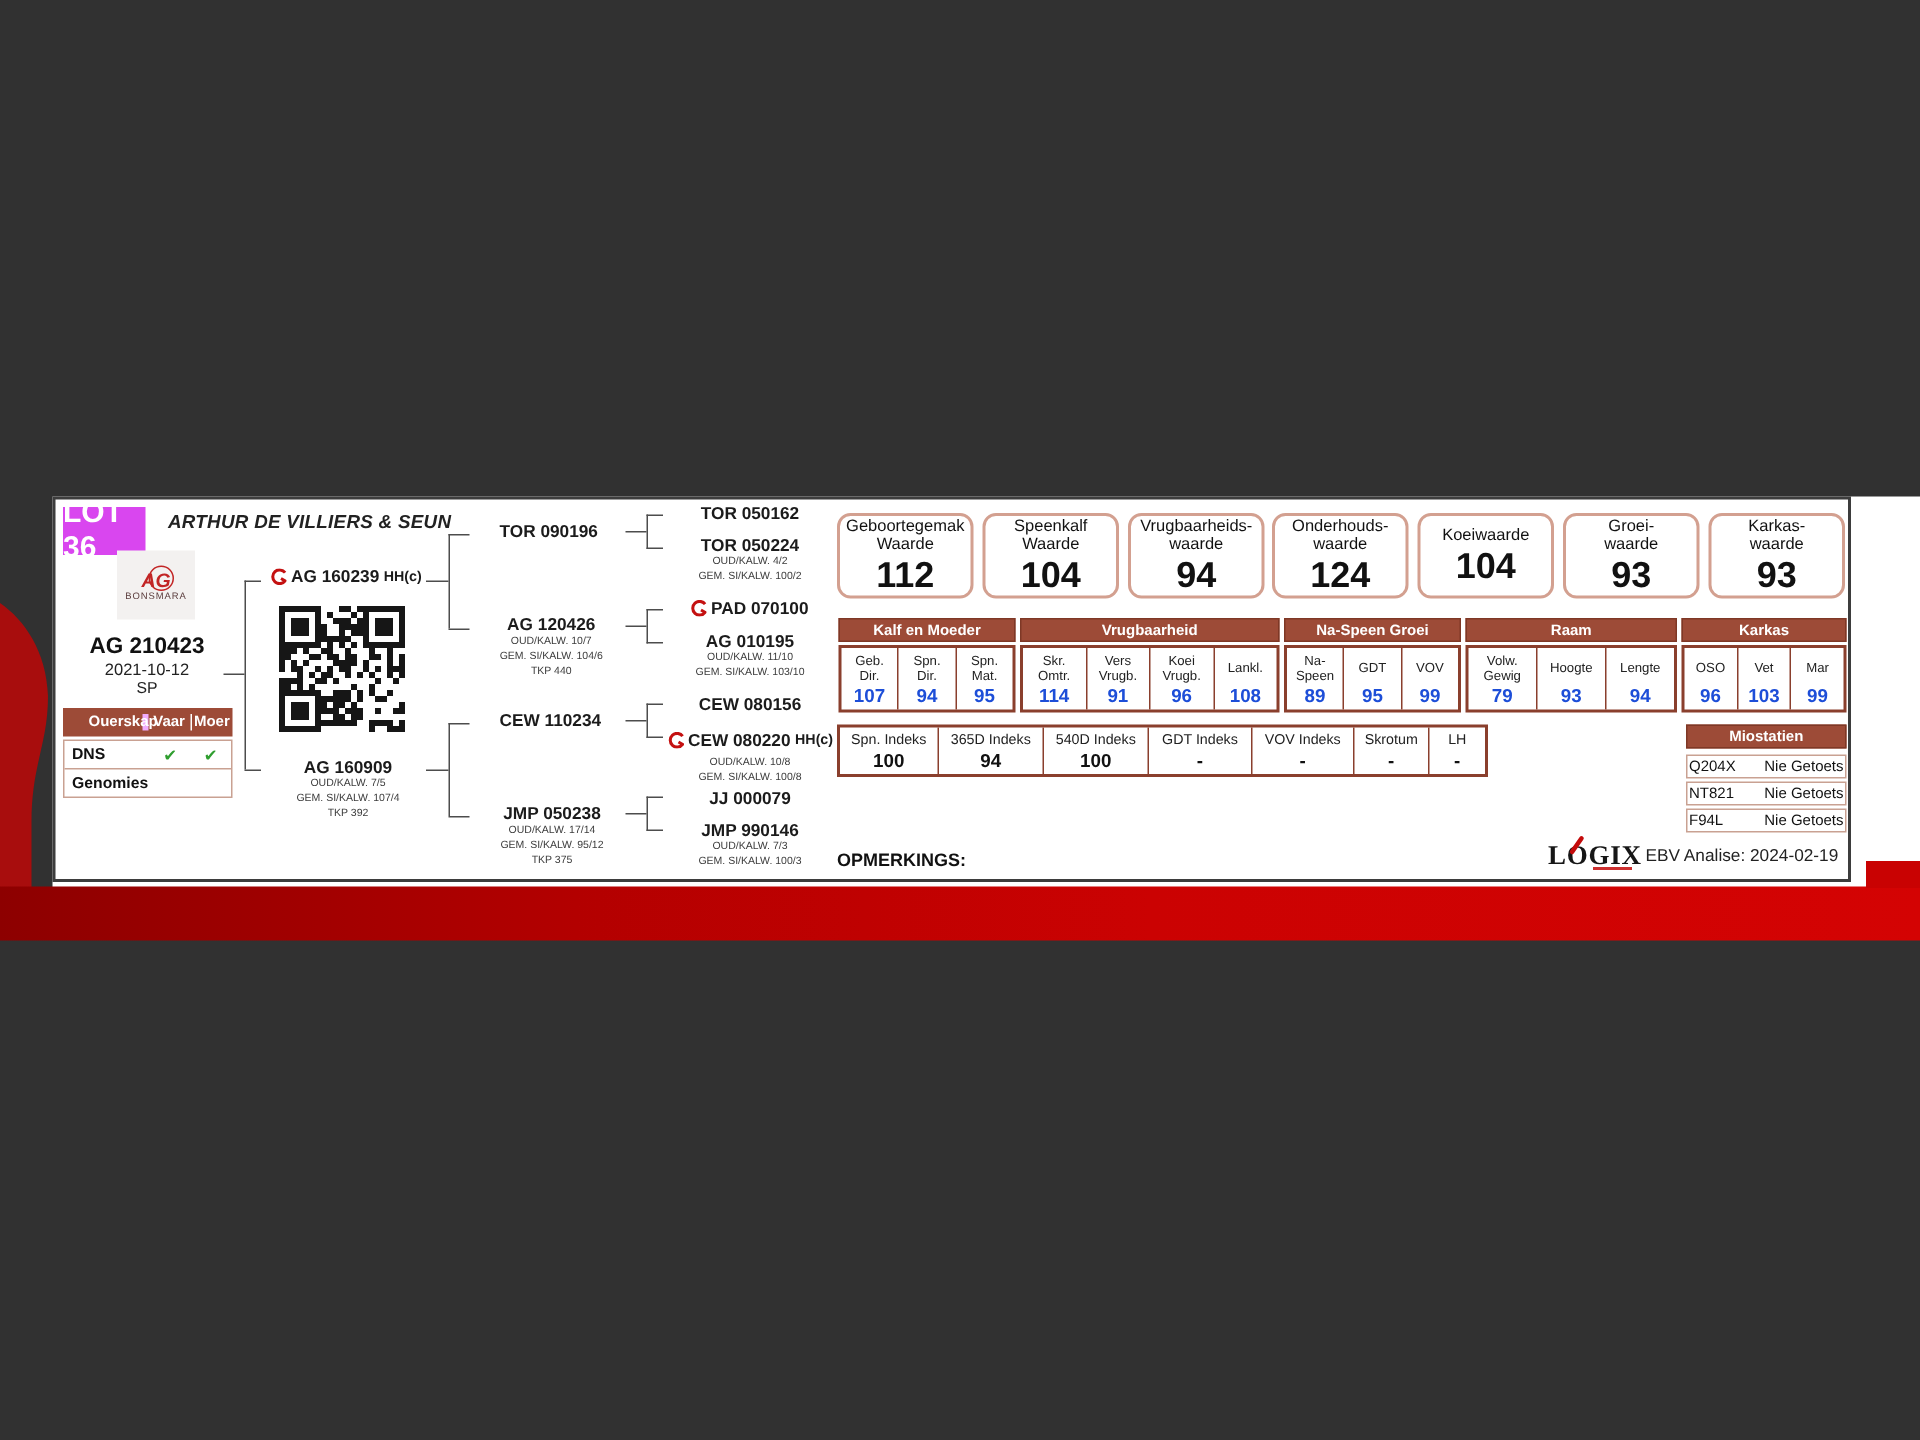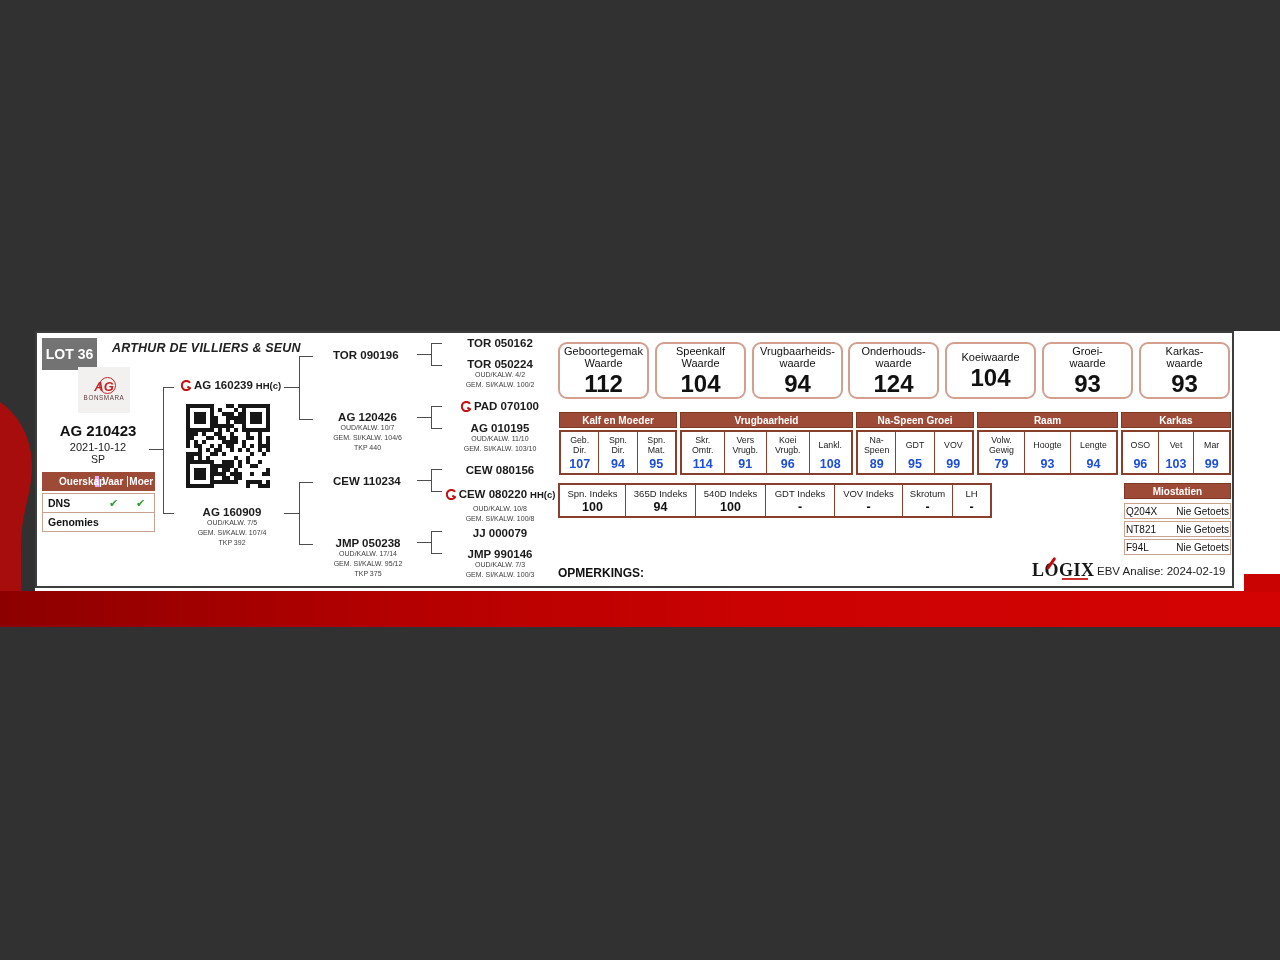--- a/index.html
+++ b/index.html
@@ -3,21 +3,21 @@
 <meta charset="utf-8">
 <style>
   html,body{margin:0;padding:0;}
   body{width:1280px;height:960px;background:#313131;font-family:"Liberation Sans",sans-serif;position:relative;overflow:hidden;}
   .abs{position:absolute;}
   .page{position:absolute;left:0;top:0;width:1280px;height:960px;}
   .white-band{left:35px;top:331px;width:1245px;height:261px;background:#ffffff;}
   .red-band{left:0;top:591px;width:1280px;height:36px;background:linear-gradient(90deg,#8d0000 0%,#b30000 30%,#cb0202 60%,#d40303 100%);}
   .red-block{left:1244px;top:574px;width:36px;height:18px;background:#c90202;}
   .card-border{left:35px;top:331px;width:1199px;height:257px;border:2px solid #3d3d3d;box-sizing:border-box;background:transparent;}
-  .lot-box{left:42px;top:338px;width:55px;height:32px;background:#737373;color:#fff;font-weight:bold;font-size:14px;display:flex;align-items:center;justify-content:center;}
+  .lot-box{left:42px;top:338px;width:55px;height:32px;background:#d946ef;color:#fff;font-weight:bold;font-size:20px;display:flex;align-items:center;justify-content:center;}
   .breeder{left:112px;top:341px;font-size:12.5px;font-weight:bold;font-style:italic;color:#222;letter-spacing:.2px;}
   .logo-box{left:78px;top:367px;width:52px;height:46px;background:#f3f1f0;display:flex;flex-direction:column;align-items:center;justify-content:center;}
   .logo-name{font-size:6.3px;letter-spacing:.6px;color:#5a3c3c;margin-top:1px;}
   .animal-id{left:48px;top:422px;width:100px;text-align:center;font-size:15px;font-weight:bold;color:#111;}
   .animal-date{left:48px;top:441px;width:100px;text-align:center;font-size:11px;color:#222;}
   .animal-sp{left:48px;top:453px;width:100px;text-align:center;font-size:10.5px;color:#222;}
   .ouerskap{left:42px;top:472px;width:113px;}
   .ouerskap .hdr{display:flex;background:#9d4b37;color:#fff;font-size:10px;font-weight:bold;height:19px;align-items:center;}
   .ouerskap .hdr .c1{width:57px;padding-left:17px;box-sizing:border-box;border-right:4px solid #f0abfc;}
   .ouerskap .hdr .c2,.ouerskap .hdr .c3{width:28px;text-align:center;}
@@ -25,21 +25,21 @@
   .ouerskap .rows{border:1px solid #c9a192;margin-top:2px;background:#fff;}
   .ouerskap .row{display:flex;height:18px;align-items:center;}
   .ouerskap .row+.row{border-top:1px solid #c9a192;}
   .ouerskap .row .c1{width:57px;padding-left:5px;box-sizing:border-box;font-size:10.5px;font-weight:600;color:#111;}
   .ouerskap .row .c2,.ouerskap .row .c3{width:27px;text-align:center;font-size:11px;color:#2f9e2f;}
   .tl{background:#4d4d4d;}
   .pname{font-size:11.5px;font-weight:bold;color:#1b1b1b;white-space:nowrap;}
   .pname .sfx{font-size:9.5px;font-weight:bold;}
   .pcenter{text-align:center;}
   .sub{font-size:7px;line-height:10px;color:#3c3c3c;}
-  .iconrow{display:inline-flex;align-items:flex-end;gap:3px;}
+  .iconrow{display:inline-flex;align-items:flex-start;gap:3px;}
   .vbox{top:342px;width:91px;height:57px;border:2px solid #d3a090;border-radius:9px;box-sizing:border-box;display:flex;flex-direction:column;align-items:center;justify-content:center;background:#fff;}
   .vbox .lbl{font-size:11px;line-height:1.12;text-align:center;color:#111;white-space:pre-line;}
   .vbox .val{font-size:24px;font-weight:600;color:#111;line-height:1.05;margin-top:1px;}
   .grp-hdr{top:412px;height:16px;background:#9d4b37;border:1px solid #7e3826;box-sizing:border-box;color:#fff;font-size:10px;font-weight:bold;display:flex;align-items:center;justify-content:center;}
   .grp-row{top:430px;height:45px;border:2px solid #8a3f2d;box-sizing:border-box;display:flex;background:#fff;}
   .gcell{flex:1;display:flex;flex-direction:column;box-sizing:border-box;}
   .gcell+.gcell{border-left:1px solid #8a3f2d;}
   .gcell .h{flex:1;display:flex;align-items:center;justify-content:center;font-size:8.8px;line-height:1.1;text-align:center;color:#222;white-space:pre-line;padding-top:2px;}
   .gcell .v{height:16px;text-align:center;font-size:12.5px;font-weight:bold;color:#1d4ed8;}
   .idx{left:558px;top:483px;width:434px;height:35px;border:2px solid #8a3f2d;box-sizing:border-box;display:flex;background:#fff;}

